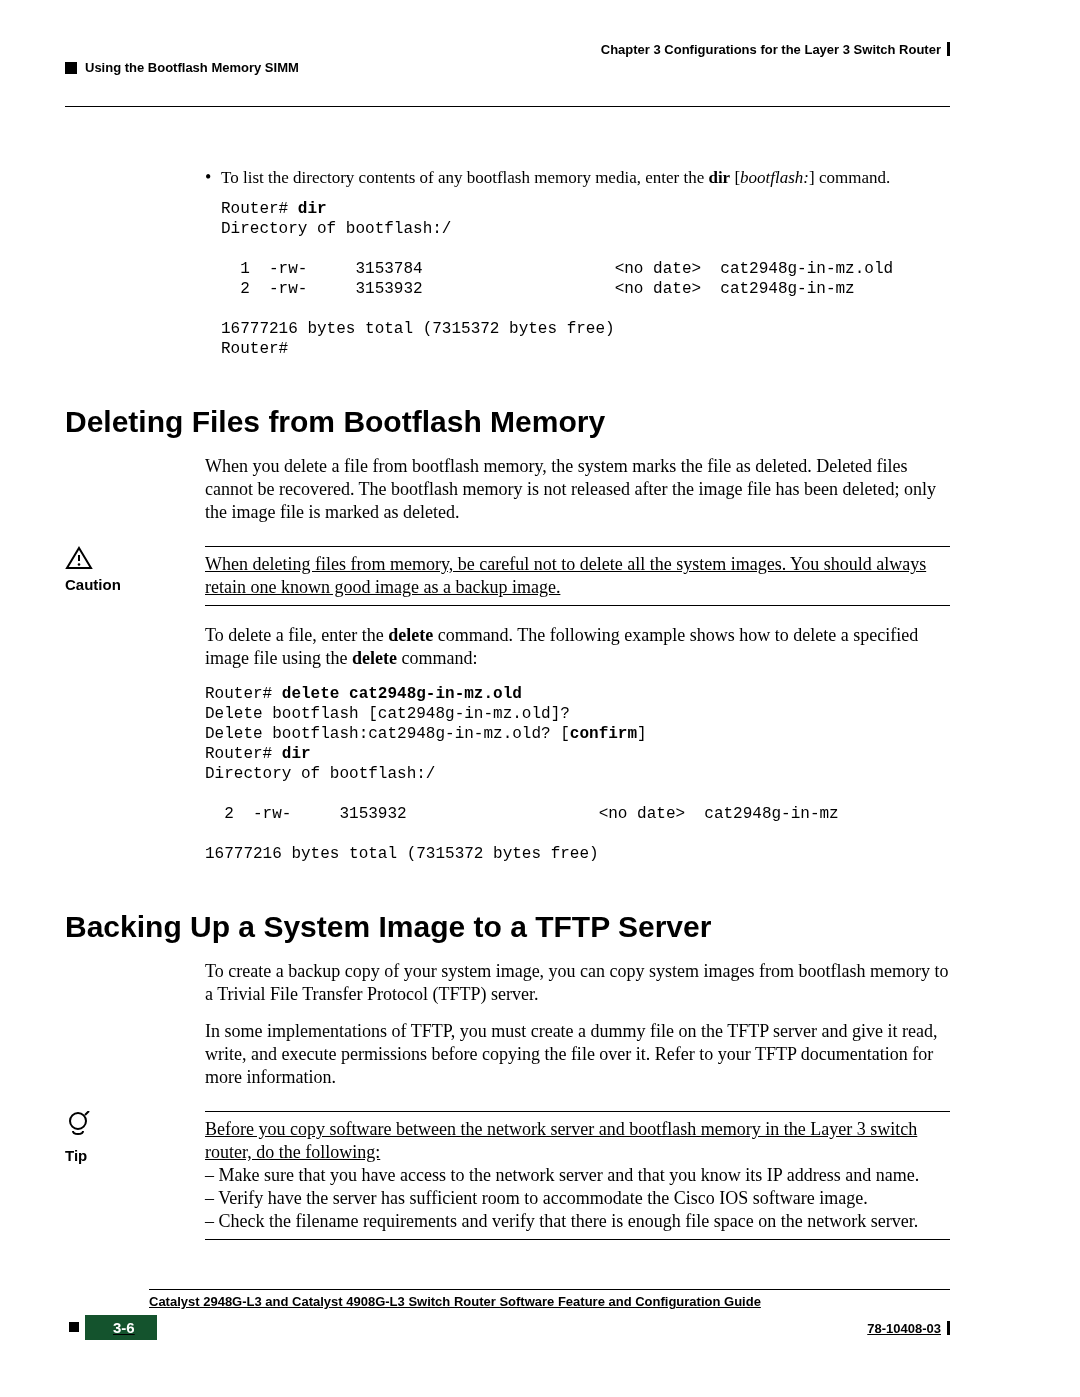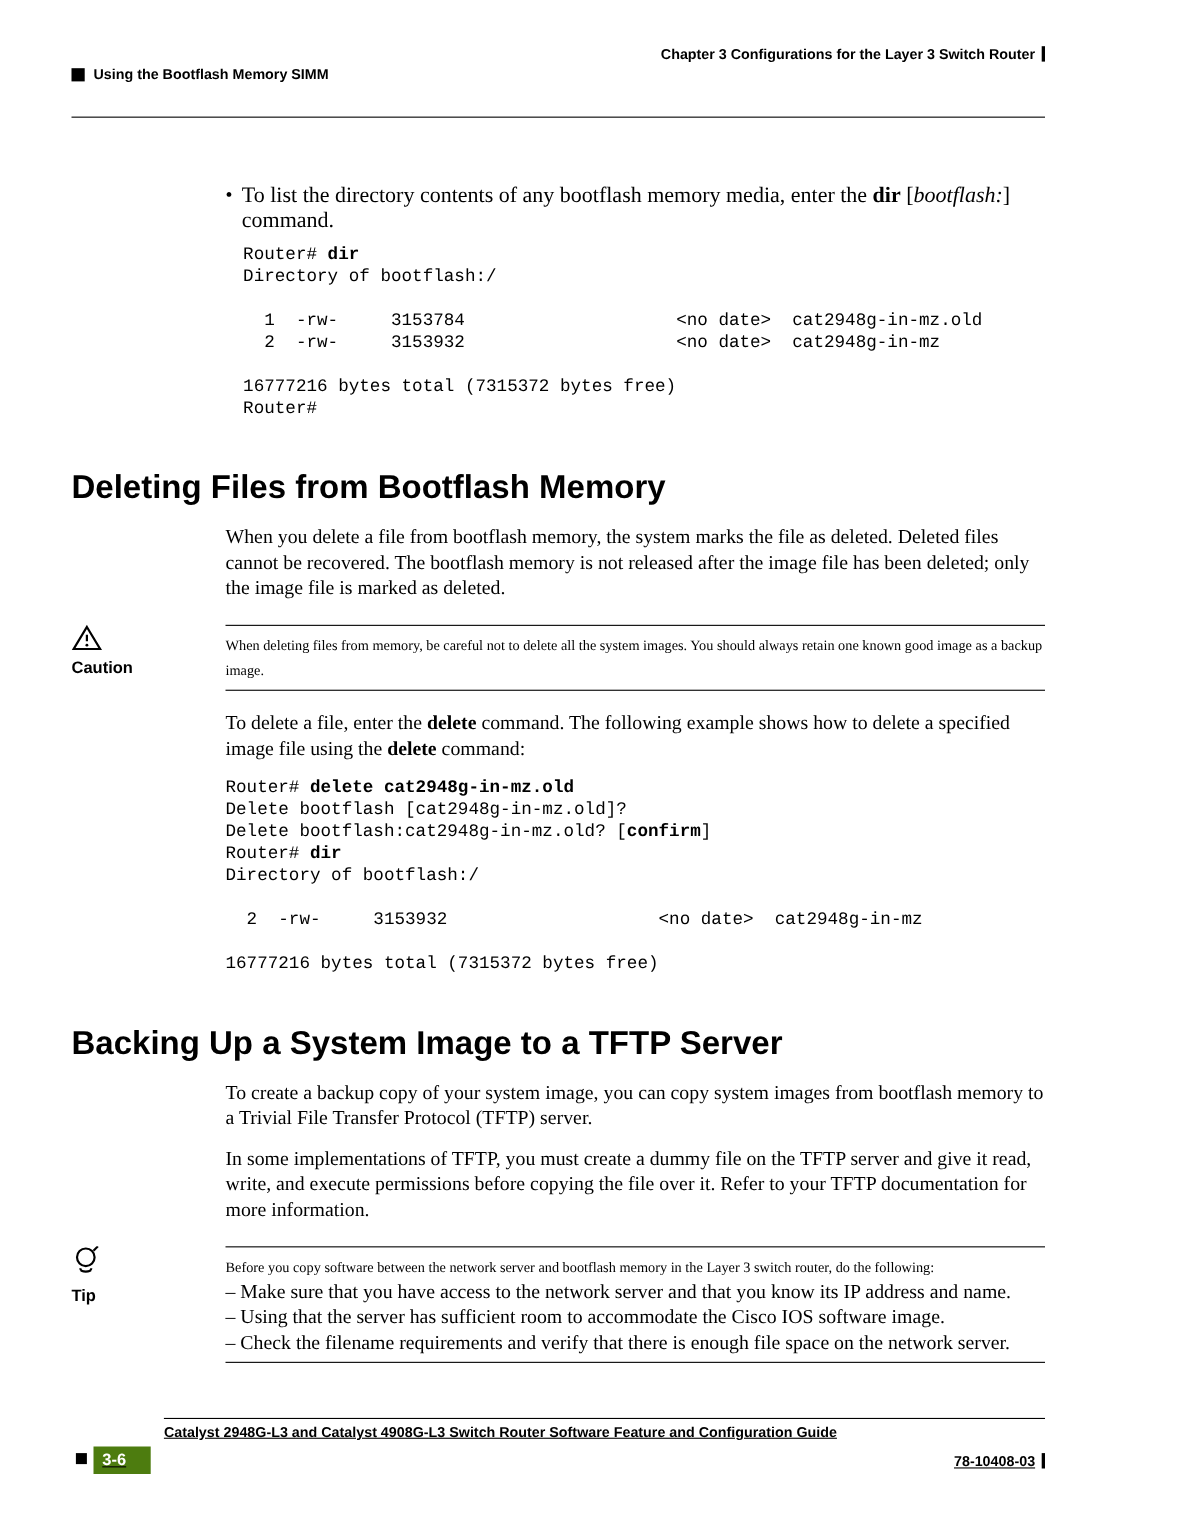--- a/index.html
+++ b/index.html
@@ -10,45 +10,45 @@
   .hdr-right .bar { display: inline-block; width: 3px; height: 14px; background: #000; margin-left: 6px; vertical-align: -2px; }
   .hdr-left { position: absolute; left: 0; top: 18px; font-family: Arial, Helvetica, sans-serif; font-size: 13px; font-weight: 700; }
   .hdr-left .sq { display: inline-block; width: 12px; height: 12px; background: #000; margin-right: 8px; vertical-align: -2px; }
   .hdr-rule { border: none; border-top: 1px solid #000; margin-top: 34px; }
 
   .body { margin-top: 60px; }
   .indent { margin-left: 140px; }
 
   .bullet-row { display: flex; margin-bottom: 10px; }
   .bullet-row .dot { width: 16px; font-size: 18px; line-height: 20px; }
-  .bullet-row .txt { font-size: 20px; line-height: 22px; }
+  .bullet-row .txt { font-size: 17px; line-height: 22px; }
   .inline-bold { font-weight: 700; }
   .inline-italic { font-style: italic; }
 
   .code { font-family: "Courier New", Courier, monospace; font-size: 16px; line-height: 20px; white-space: pre; margin-top: 8px; margin-bottom: 8px; }
 
   .h2 { font-family: Arial, Helvetica, sans-serif; font-size: 30px; font-weight: 700; margin-top: 46px; margin-bottom: 16px; }
 
   .para { font-size: 18px; line-height: 23px; margin-bottom: 14px; }
 
   .note-block { display: flex; margin-top: 22px; }
   .note-left { width: 140px; padding-right: 16px; text-align: left; }
   .note-left .icon svg { display: inline-block; }
   .note-left .label { font-family: Arial, Helvetica, sans-serif; font-size: 15px; font-weight: 700; margin-top: 2px; }
   .note-right { flex: 1; }
   .note-rule { border: none; border-top: 1px solid #000; margin-bottom: 6px; }
   .note-rule.bottom { margin-top: 6px; margin-bottom: 0; }
-  .note-text { font-size: 13px; line-height: 23px; }
+  .note-text { font-size: 18px; line-height: 23px; text-decoration: underline; }
   .note-li { font-size: 18px; line-height: 23px; }
 
   .ftr { position: absolute; left: 69px; right: 130px; bottom: 60px; text-decoration: underline; }
   .ftr-rule { border: none; border-top: 1px solid #000; }
   .ftr-title { font-family: Arial, Helvetica, sans-serif; font-size: 13px; font-weight: 700; text-align: right; margin-top: 4px; }
   .ftr-row { display: flex; justify-content: space-between; align-items: center; margin-top: 10px; }
-  .pg-badge { background: #4d7c0f; color: #fff; font-family: Arial, Helvetica, sans-serif; font-size: 15px; font-weight: 700; padding: 4px 22px 4px 8px; }
+  .pg-badge { background: #14532d; color: #fff; font-family: Arial, Helvetica, sans-serif; font-size: 15px; font-weight: 700; padding: 4px 22px 4px 28px; }
   .docnum { font-family: Arial, Helvetica, sans-serif; font-size: 13px; font-weight: 700; }
   .docnum .bar { display: inline-block; width: 3px; height: 14px; background: #000; margin-left: 6px; vertical-align: -2px; }
   .lead-sq { display:inline-block; width:10px; height:10px; background:#000; margin-right:6px; vertical-align: 1px; }
 </style>
 </head>
 <body>
 
 <div class="page">
   <div class="hdr">
     <div class="hdr-right"><span>Chapter 3      Configurations for the Layer 3 Switch Router</span><span class="bar"></span></div>
@@ -123,21 +123,21 @@
               <path d="M8 20 C8 24, 18 24, 18 20" fill="none" stroke="#000" stroke-width="2"></path>
               <line x1="20" y1="4" x2="24" y2="0" stroke="#000" stroke-width="2"></line>
             </svg>
         </div>
         <div class="label">Tip</div>
       </div>
       <div class="note-right">
         <hr class="note-rule">
         <div class="note-text">Before you copy software between the network server and bootflash memory in the Layer 3 switch router, do the following:</div>
         <div class="note-li">– Make sure that you have access to the network server and that you know its IP address and name.</div>
-        <div class="note-li">– Using that the server has sufficient room to accommodate the Cisco IOS software image.</div>
+        <div class="note-li">– Verify have the server has sufficient room to accommodate the Cisco IOS software image.</div>
         <div class="note-li">– Check the filename requirements and verify that there is enough file space on the network server.</div>
         <hr class="note-rule bottom">
       </div>
     </div>
 
   </div>
 
   <div class="ftr">
     <hr class="ftr-rule" style="margin-left:80px;">
     <div class="ftr-title" style="margin-left:80px; text-align:left;">Catalyst 2948G-L3 and Catalyst 4908G-L3 Switch Router Software Feature and Configuration Guide</div>

